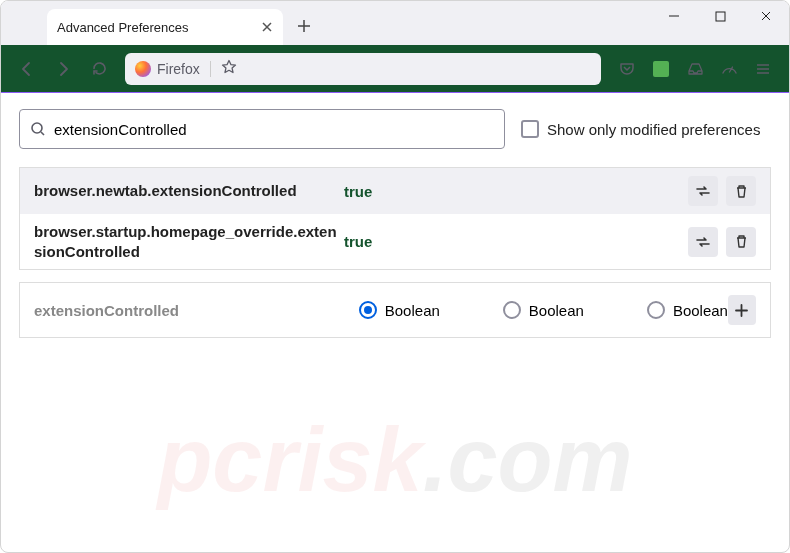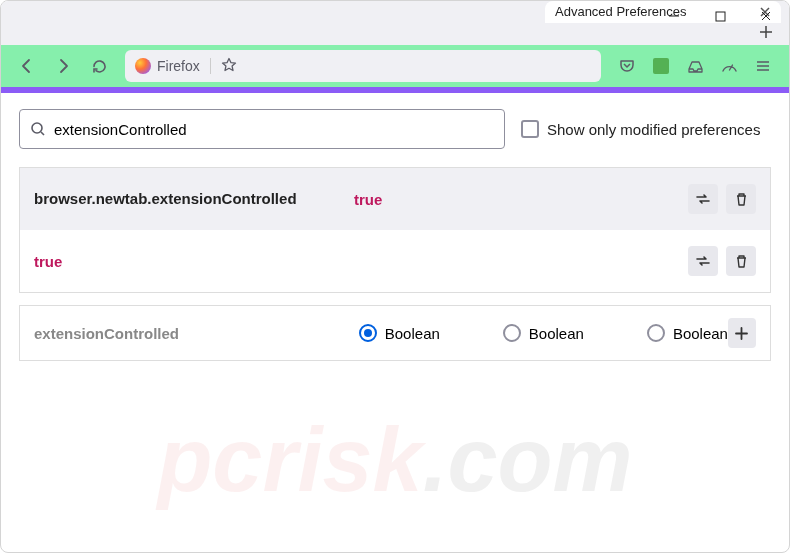--- a/index.html
+++ b/index.html
@@ -1,29 +1,29 @@
 <!DOCTYPE html>
 <html><head>
 <meta charset="utf-8">
 <style>
 * { margin: 0; padding: 0; box-sizing: border-box; font-family: "Segoe UI", Arial, sans-serif; }
 body { width: 790px; height: 553px; background: #fff; overflow: hidden; position: relative; }
 
 .window-frame { width: 100%; height: 100%; border: 1px solid #d4d4d4; border-radius: 8px; overflow: hidden; position: relative; }
 
 
-.titlebar { height: 44px; background: #f0f0f4; display: flex; align-items: flex-end; padding: 0 8px 0 46px; position: relative; flex-direction: column; }
+.titlebar { height: 44px; background: #f0f0f4; display: flex; align-items: flex-end; padding: 0 8px 0 46px; position: relative; }
 .tab { background: #fff; height: 36px; width: 236px; border-top-left-radius: 8px; border-top-right-radius: 8px; display: flex; align-items: center; padding: 0 10px; font-size: 13px; color: #222; position: relative; }
 .tab-close { position: absolute; right: 8px; width: 16px; height: 16px; color: #555; cursor: pointer; display:flex; align-items:center; justify-content:center;}
 .newtab-btn { width: 30px; height: 30px; margin-left: 6px; margin-bottom: 4px; display:flex; align-items:center; justify-content:center; color:#444; border-radius: 6px; }
 .win-controls { position: absolute; right: 0; top: 0; display: flex; height: 44px; }
 .win-btn { width: 46px; height: 30px; display: flex; align-items: center; justify-content: center; color: #222; }
 
 
-.toolbar { height: 48px; background: #86efac; border-bottom: 6px solid #8b5cf6; display: flex; align-items: center; padding: 0 10px; gap: 4px; }
+.toolbar { height: 48px; background: #14532d; border-bottom: 1px solid #8b5cf6; display: flex; align-items: center; padding: 0 10px; gap: 4px; }
 .tb-btn { width: 32px; height: 32px; display:flex; align-items:center; justify-content:center; color:#5b5b66; border-radius: 6px; }
 .url-bar { flex: 1; height: 32px; background: #f0f0f4; border-radius: 6px; margin: 0 6px; display: flex; align-items: center; padding: 0 10px; gap: 10px; font-size: 14px; }
 .url-identity { display: flex; align-items: center; gap: 6px; color: #5b5b66; padding-right: 10px; border-right: 1px solid #ccc; }
 .url-text { flex: 1; color: #222; }
 .url-star { color: #5b5b66; }
 .ff-logo { width:16px; height:16px; background: radial-gradient(circle at 30% 30%, #ffcb3b, #ff7139 40%, #9059ff 90%); border-radius:50%; position:relative; overflow:hidden;}
 .tb-right { display:flex; gap:2px; align-items:center; }
 .green-ext { width:16px; height:16px; background:#54b154; border-radius:2px; }
 
 
@@ -32,24 +32,24 @@
 
 .search-row { display: flex; align-items: center; gap: 16px; margin-bottom: 18px; }
 .search-box { flex: 1; height: 40px; border: 1px solid #8f8f9d; border-radius: 4px; display: flex; align-items: center; padding: 0 10px; gap: 8px; max-width: 486px; }
 .search-box svg { color: #5b5b66; }
 .search-input { flex: 1; border: none; outline: none; font-size: 15px; background: transparent; }
 .modified-check { display: flex; align-items: center; gap: 8px; font-size: 15px; color: #222; }
 .checkbox { width: 18px; height: 18px; border: 2px solid #8f8f9d; border-radius: 3px; }
 
 
 .pref-list { border: 1px solid #ddd; }
-.pref-row { display: flex; align-items: center; padding: 16px 14px; gap: 10px; font-size: 15px; justify-content: center; }
+.pref-row { display: flex; align-items: center; padding: 8px 14px; font-size: 15px; justify-content: center; }
 .pref-row.alt { background: #f0f0f4; }
 .pref-name { width: 310px; font-weight: 700; color: #222; word-wrap: break-word; line-height: 1.3; }
-.pref-value { flex: 1; font-weight: 700; color: #be185d; }
+.pref-value { flex: 1; font-weight: 700; color: #14532d; }
 .pref-actions { display: flex; gap: 8px; }
 .icon-btn { width: 30px; height: 30px; background: #e8e8ed; border-radius: 4px; display:flex; align-items:center; justify-content:center; color:#333; }
 
 
 .new-pref { margin-top: 12px; border: 1px solid #ddd; display: flex; align-items: center; padding: 12px 14px; font-size: 15px; }
 .new-pref-name { width: 310px; font-weight: 700; color: #888; }
 .type-options { flex: 1; display: flex; gap: 28px; align-items: center; }
 .radio-item { display: flex; align-items: center; gap: 8px; padding-left: 35px; }
 .radio { width: 18px; height: 18px; border: 2px solid #8f8f9d; border-radius: 50%; position: relative; }
 .radio.checked { border-color: #0060df; }
@@ -177,20 +177,21 @@
               </svg>
             </div>
           <div class="icon-btn">
               <svg width="15" height="15" viewBox="0 0 15 15">
                 <path d="M3 4h9M5 4V2h5v2M4 4l1 9h5l1-9" stroke="currentColor" fill="none" stroke-width="1.4" stroke-linejoin="round"></path>
               </svg>
             </div>
         </div>
       </div>
       <div class="pref-row">
+        <div class="pref-name">browser.startup.homepage_override.extensionControlled</div>
         <div class="pref-value">true</div>
         <div class="pref-actions">
           <div class="icon-btn">
               <svg width="16" height="16" viewBox="0 0 16 16">
                 <path d="M2 6h9l-2-2M14 10H5l2 2" stroke="currentColor" fill="none" stroke-width="1.6" stroke-linecap="round" stroke-linejoin="round"></path>
               </svg>
             </div>
           <div class="icon-btn">
               <svg width="15" height="15" viewBox="0 0 15 15">
                 <path d="M3 4h9M5 4V2h5v2M4 4l1 9h5l1-9" stroke="currentColor" fill="none" stroke-width="1.4" stroke-linejoin="round"></path>

